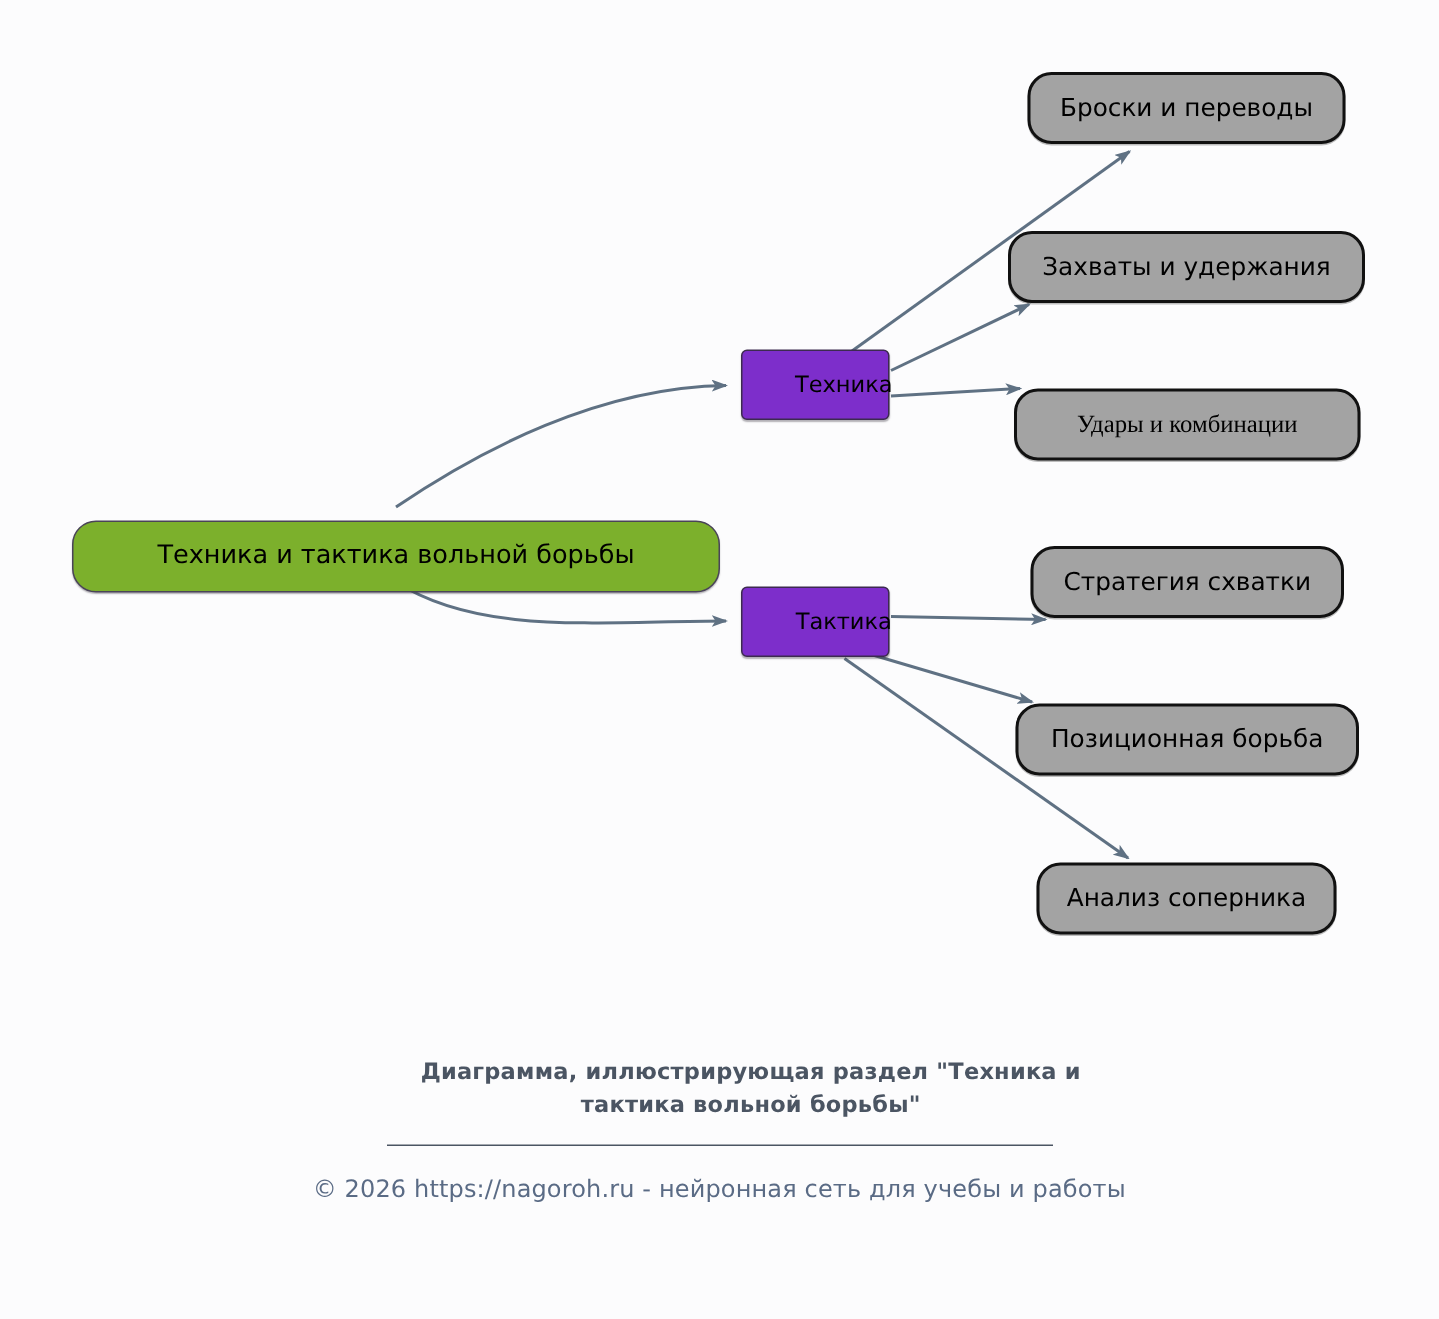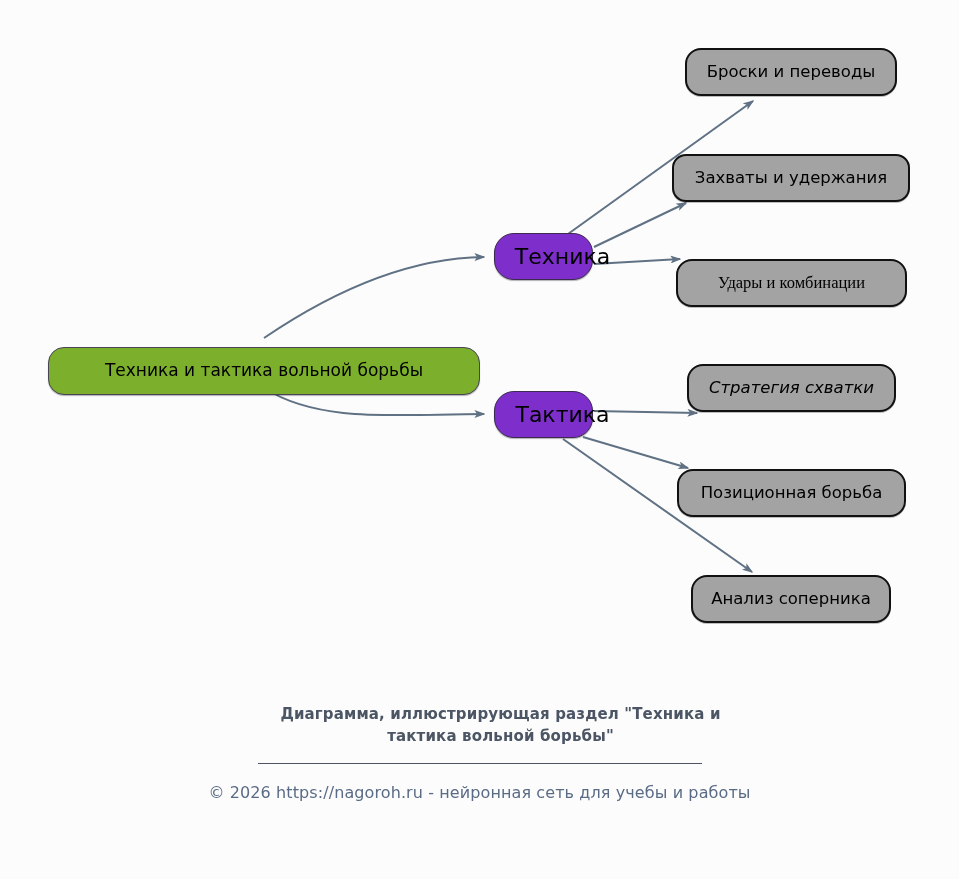--- a/index.html
+++ b/index.html
@@ -51,22 +51,22 @@
     background: #7cb02c;
     border: 1.6px solid #4a4458;
     border-radius: 16px;
     font-size: 17px;
     box-shadow: 0 1px 1px rgba(40,35,50,0.35);
   }
 
   .node-branch {
     background: #7d2ecb;
     border: 1.6px solid #3c2a50;
-    border-radius: 20px;
-    font-size: 22px;
+    border-radius: 4px;
+    font-size: 15px;
     box-shadow: 0 1px 1px rgba(40,35,50,0.35);
     padding-left: 38px;
   }
 
   .node-leaf {
     background: #a3a3a3;
     border: 2px solid #111111;
     border-radius: 16px;
     font-size: 16.5px;
     box-shadow: 0 1px 0 rgba(0,0,0,0.25);
@@ -142,29 +142,29 @@
   </div>
 
   <div class="node node-branch" style="left:494px; top:391px; width:99px; height:47px;">
     <span>Тактика</span>
   </div>
 
   <div class="node node-leaf" style="left:685px; top:48px; width:212px; height:48px;">
     <span>Броски и переводы</span>
   </div>
 
-  <div class="node node-leaf" style="left:672px; top:154px; width:238px; height:48px;border-radius:14px;">
+  <div class="node node-leaf" style="left:672px; top:154px; width:238px; height:48px;">
     <span>Захваты и удержания</span>
   </div>
 
   <div class="node node-leaf" style="left:676px; top:259px; width:231px; height:48px;font-family:Liberation Serif, serif;">
     <span>Удары и комбинации</span>
   </div>
 
-  <div class="node node-leaf" style="left:687px; top:364px; width:209px; height:48px;font-style:italic;">
+  <div class="node node-leaf" style="left:687px; top:364px; width:209px; height:48px;">
     <span>Стратегия схватки</span>
   </div>
 
   <div class="node node-leaf" style="left:677px; top:469px; width:229px; height:48px;">
     <span>Позиционная борьба</span>
   </div>
 
   <div class="node node-leaf" style="left:691px; top:575px; width:200px; height:48px;">
     <span>Анализ соперника</span>
   </div>

